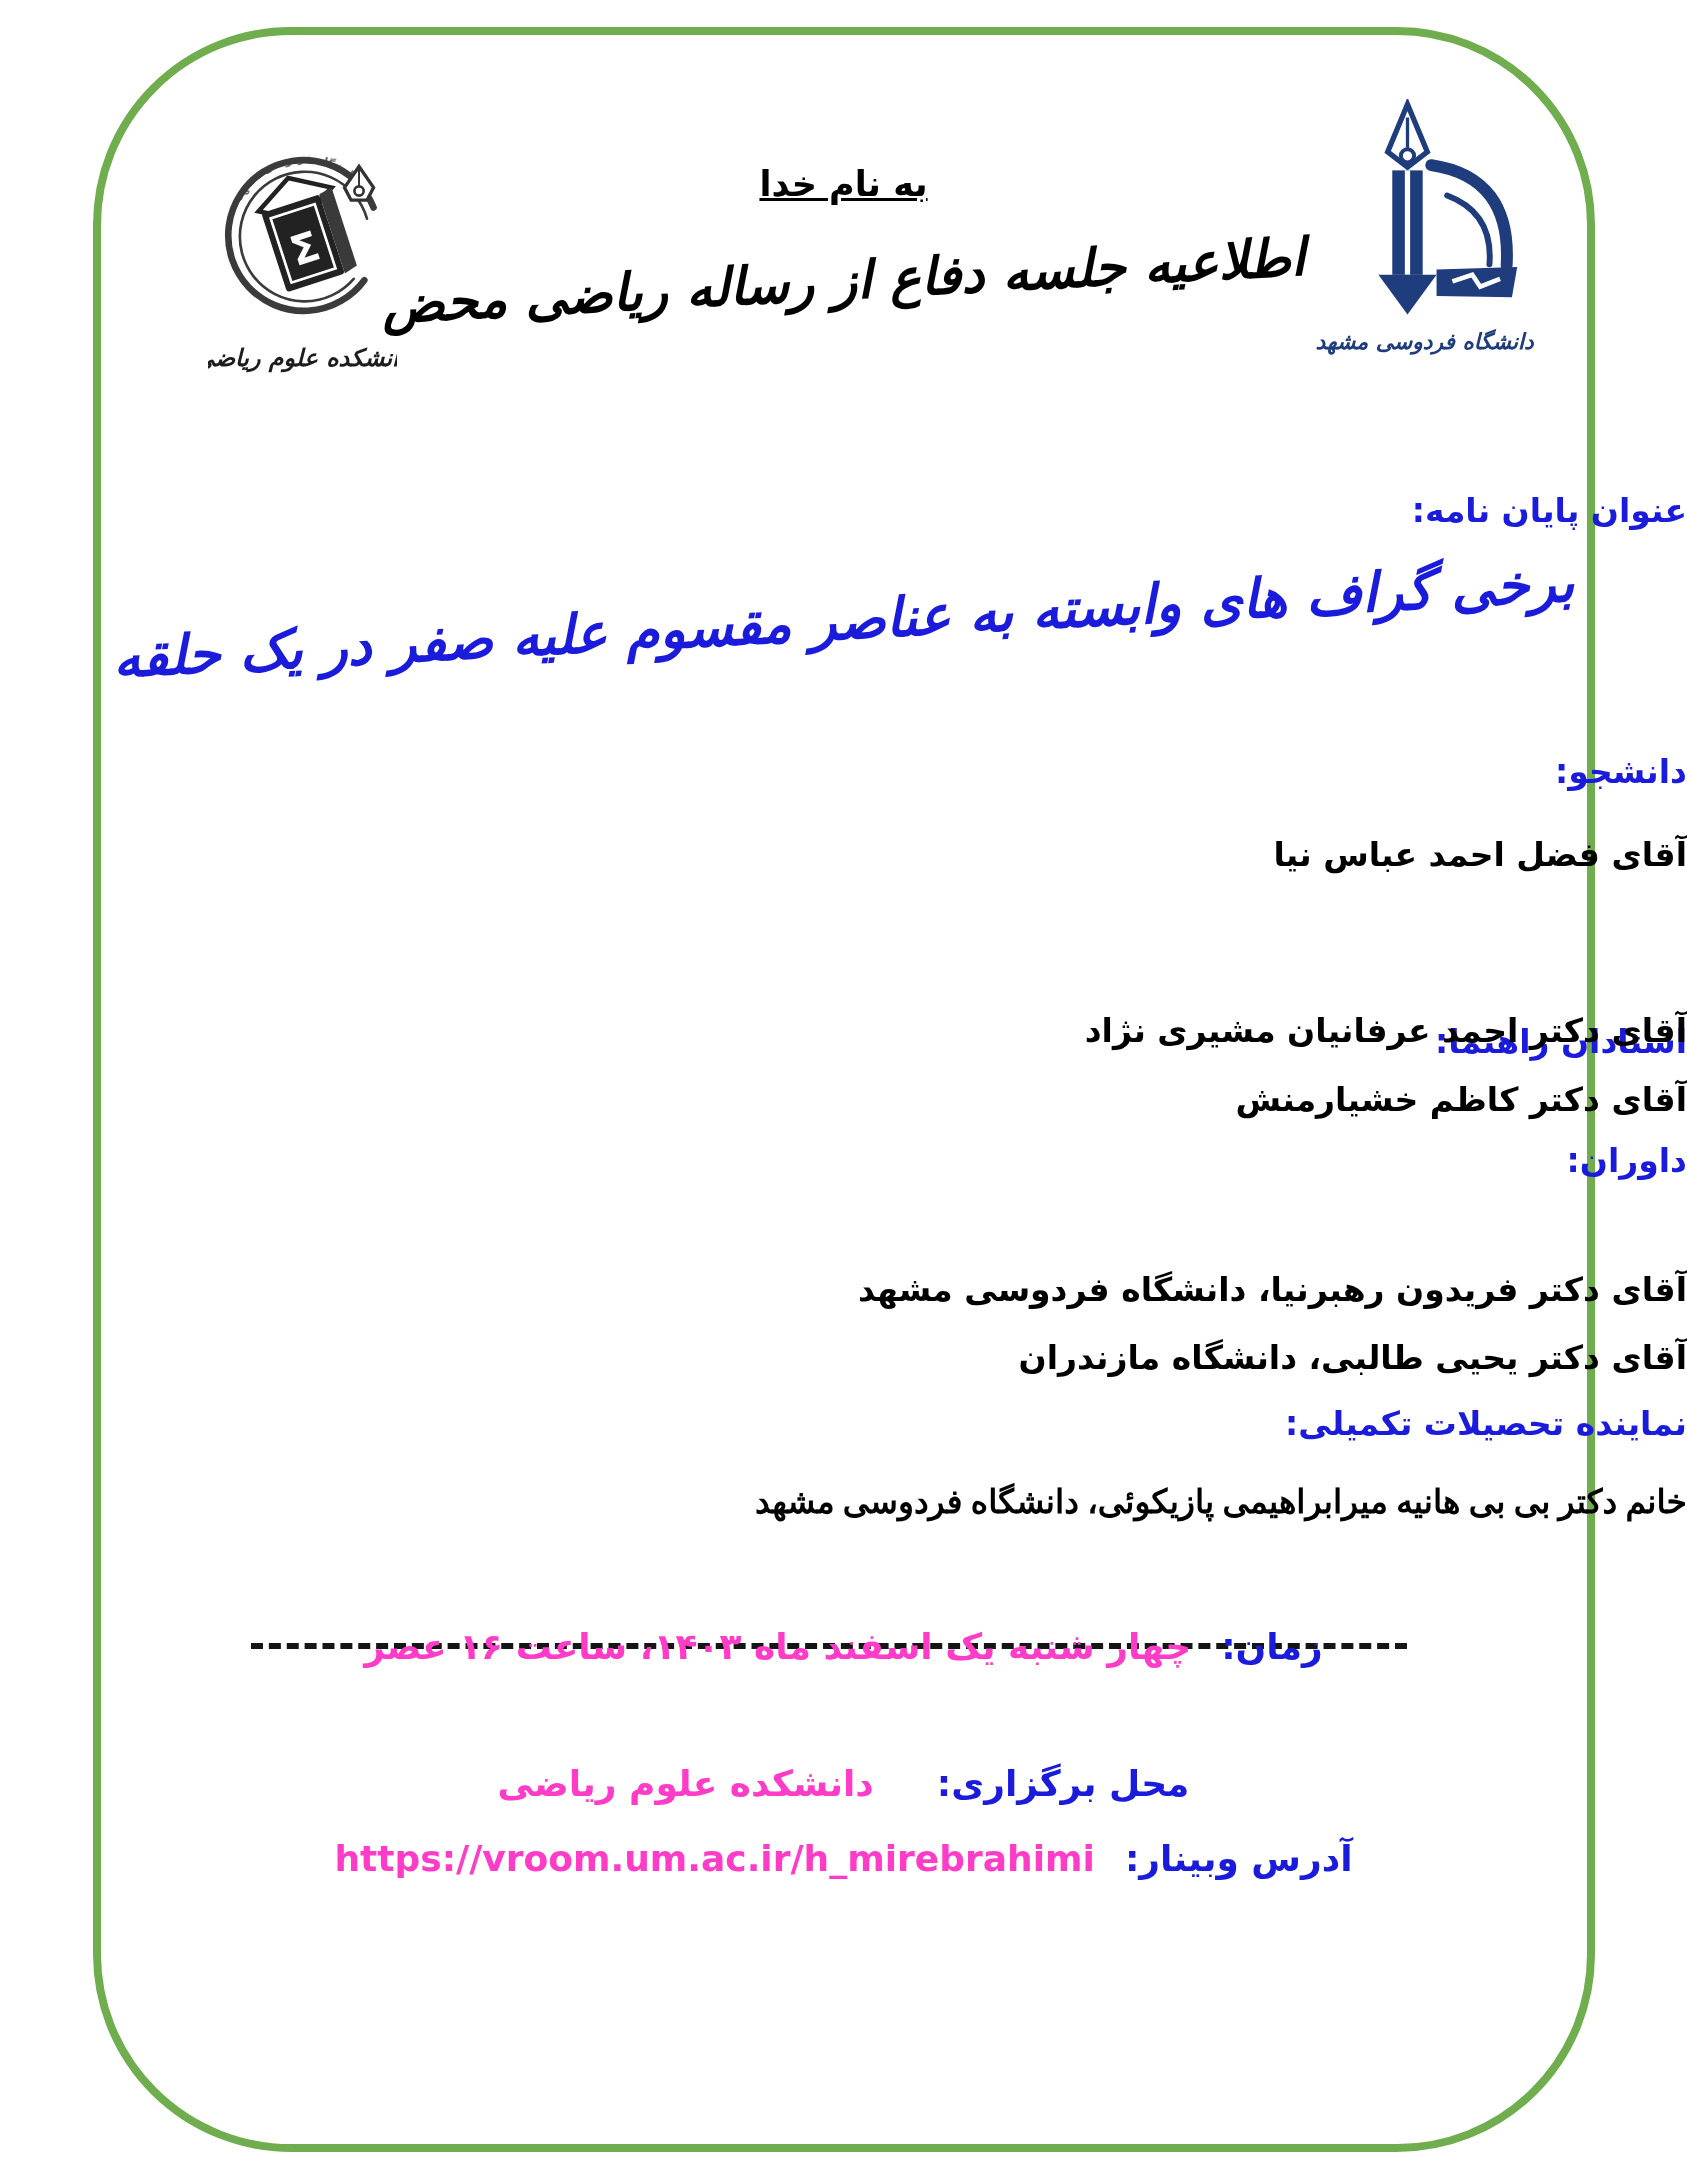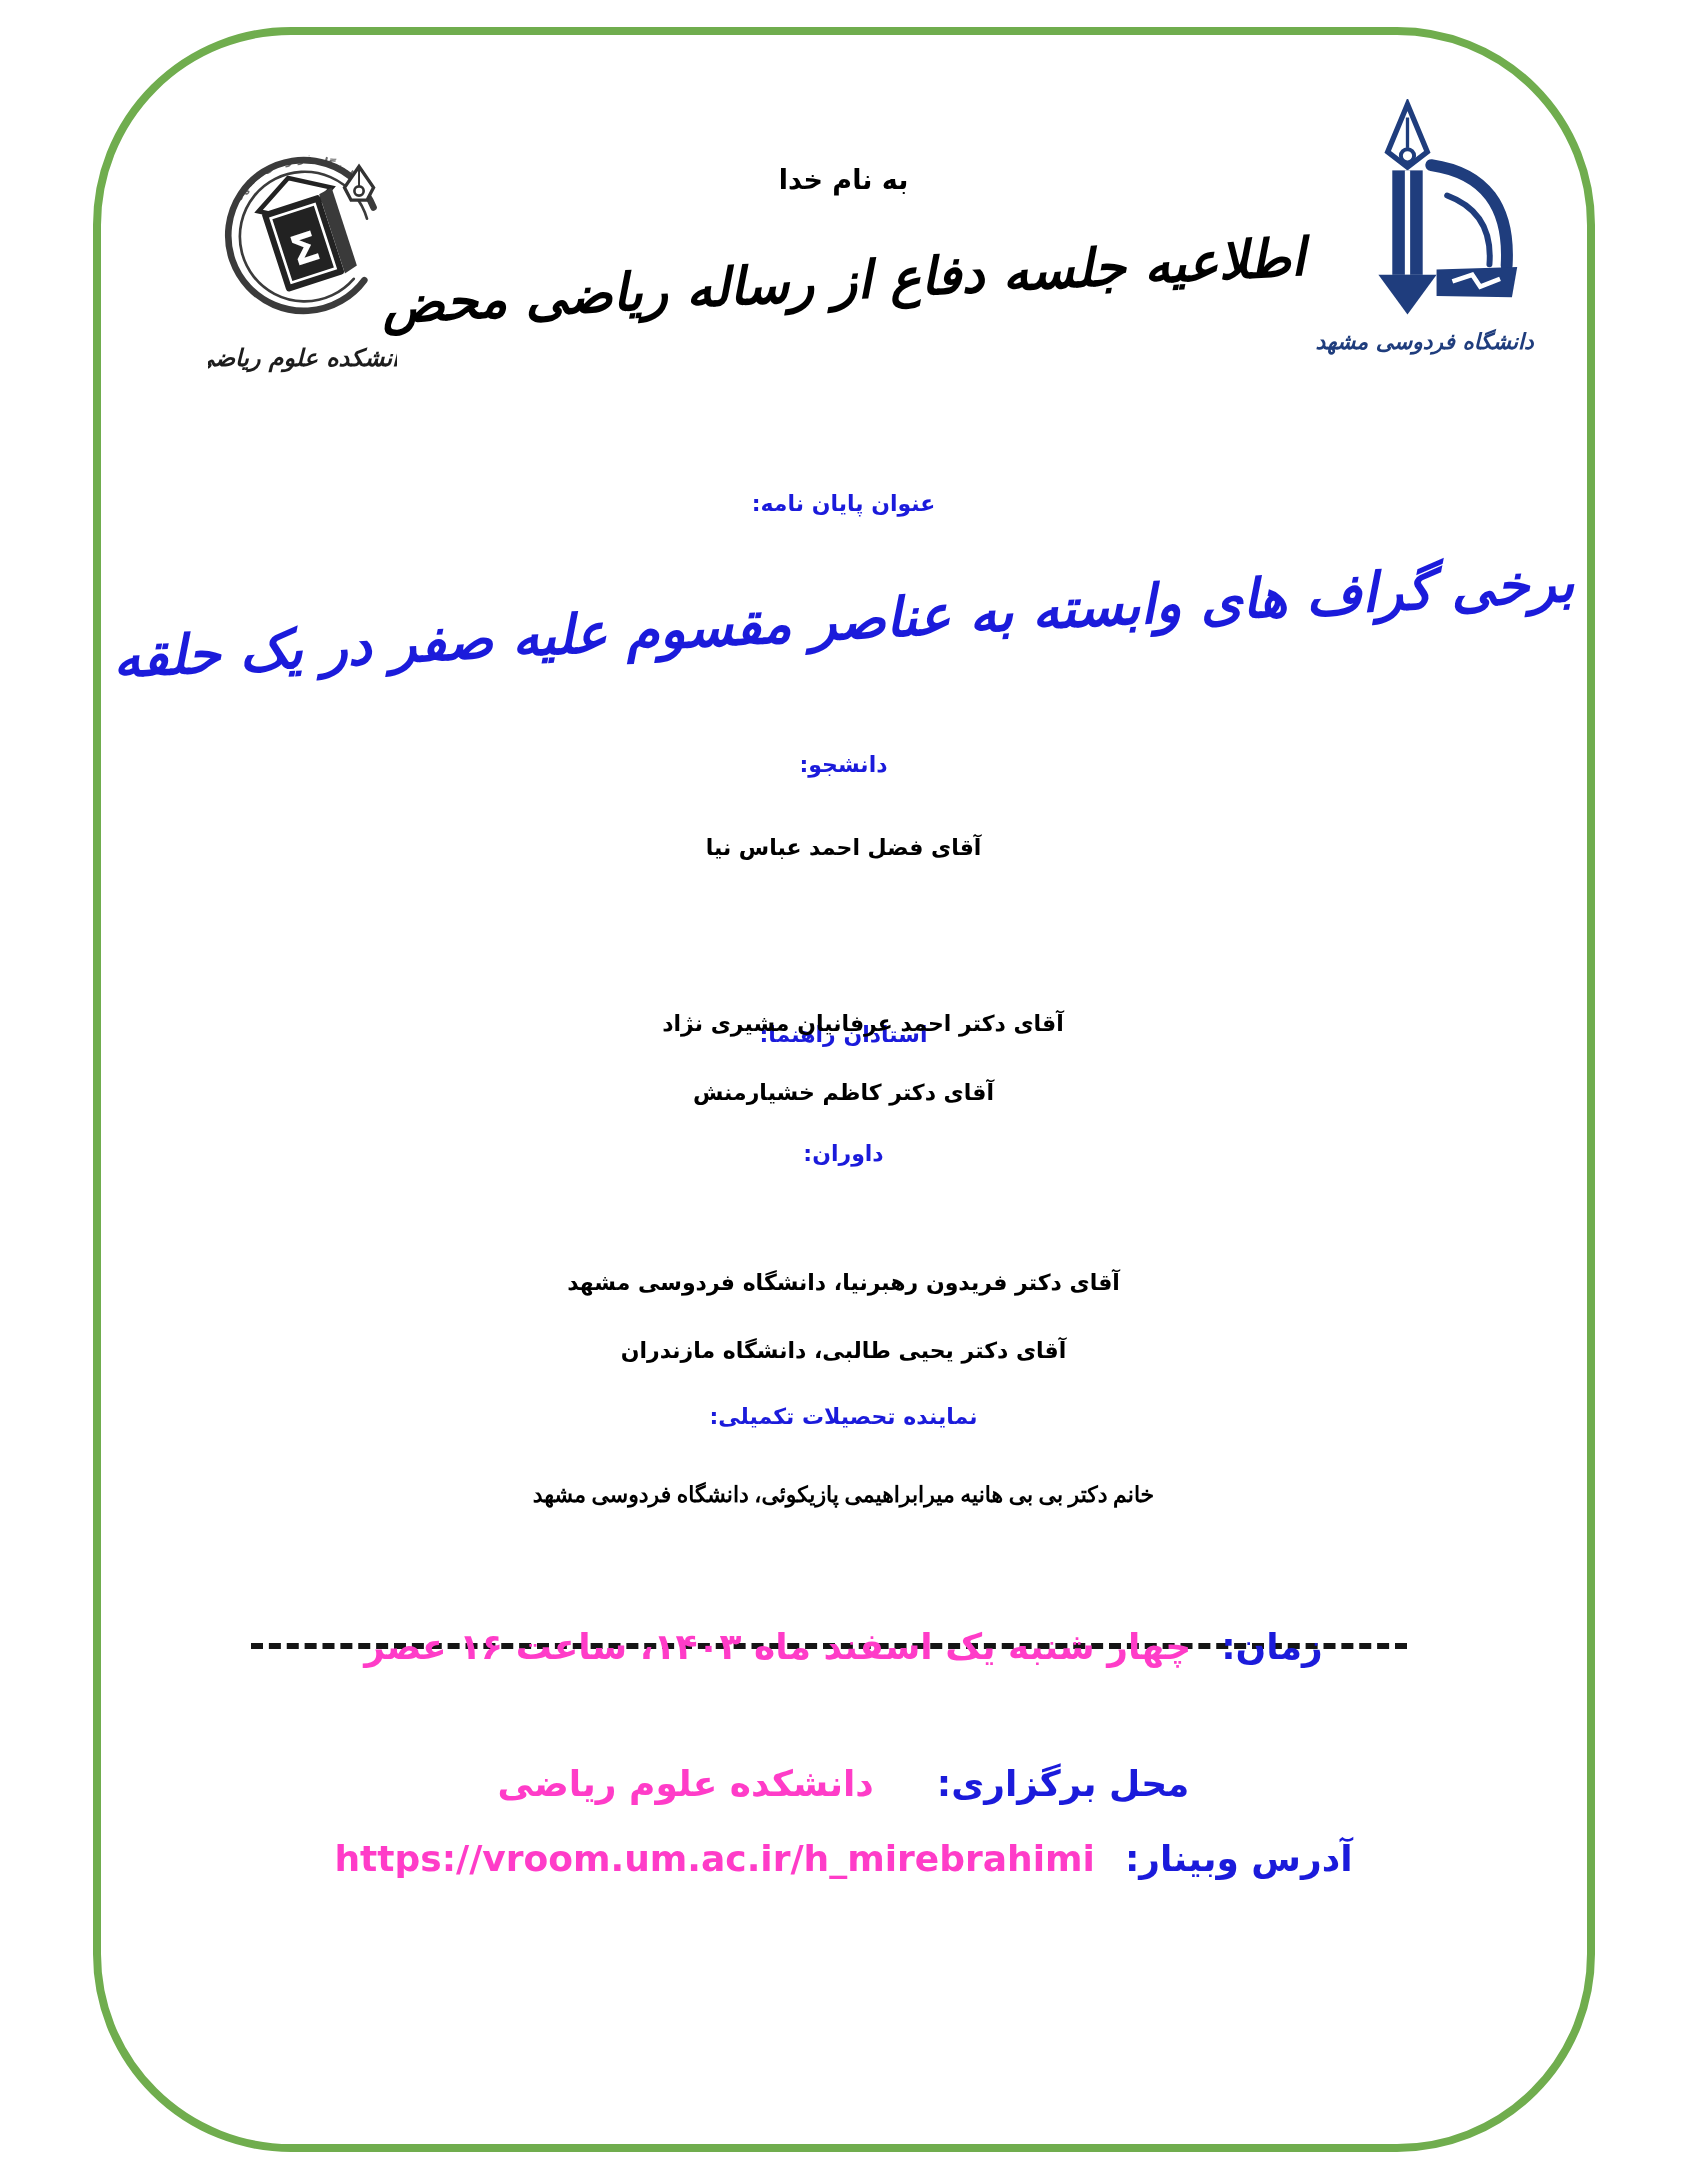--- a/index.html
+++ b/index.html
@@ -19,22 +19,22 @@
     border-radius:198px;
   }
   .line{
     position:absolute;left:0;right:0;
     text-align:center;
     font-weight:bold;
     white-space:nowrap;
     direction:rtl;
     color:#000000;
   }
-  .sz-body{font-size:22px;}
-  .sz-small{font-size:27px;}
+  .sz-body{font-size:33px;text-align:right;}
+  .sz-small{font-size:35px;text-decoration:underline;}
   .sz-bottom{font-size:36px;}
   .blue{color:#1b1bdb;}
   .pink{color:#ff3cc8;}
   .callig{
     font-style:italic;
     transform:rotate(-3deg);
   }
   .main-title{font-size:52px;color:#000;}
   .thesis-title{font-size:54px;color:#1b1bdb;}
   .gap-sm{display:inline-block;width:30px;}

